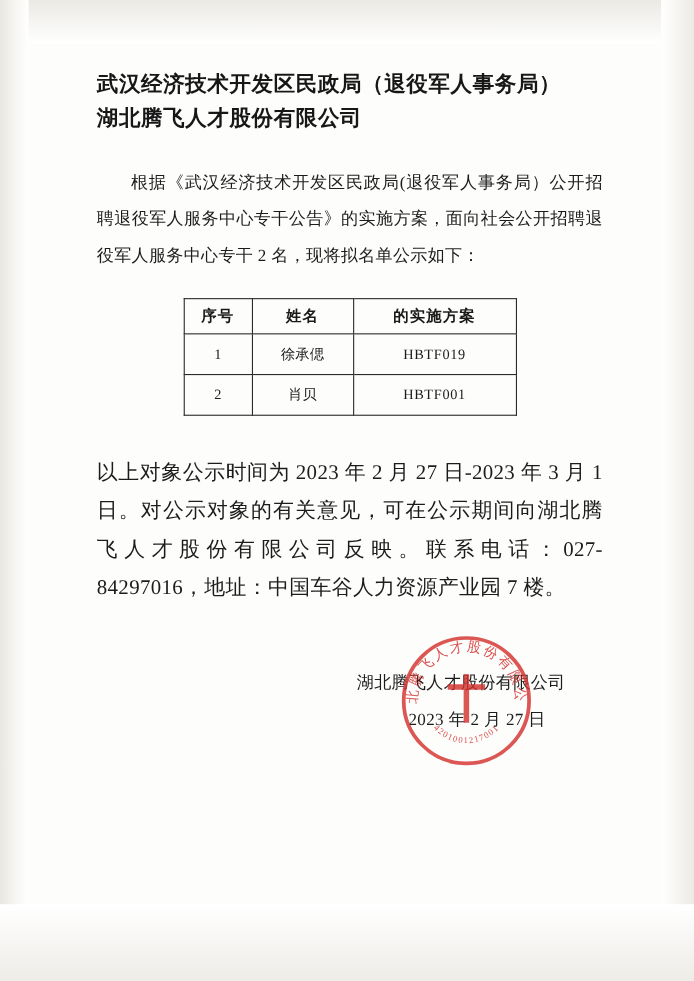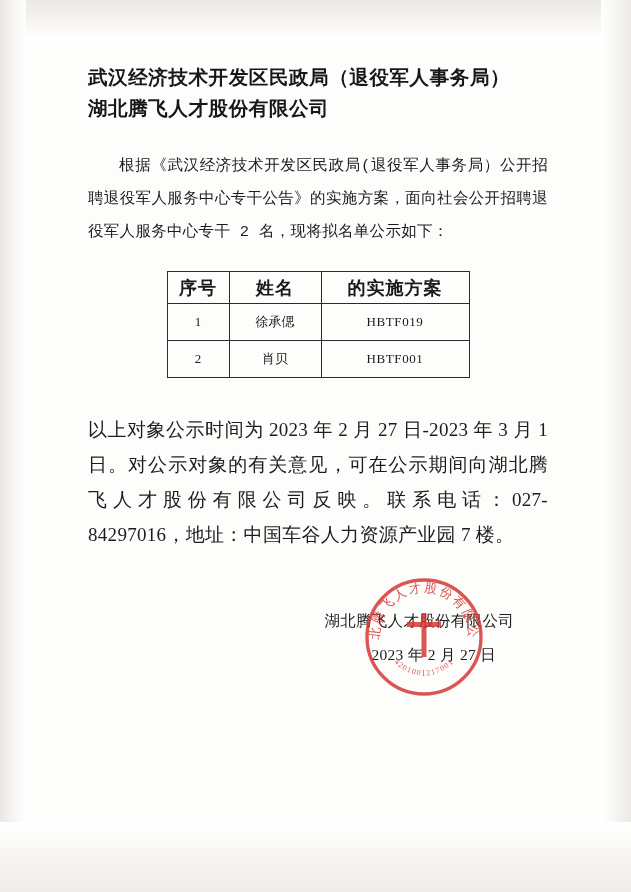--- a/index.html
+++ b/index.html
@@ -73,21 +73,20 @@
   }
 
   .body-para {
     margin-top: 26px;
     font-size: 15.5px;
     line-height: 33px;
     color: #1c1c1c;
     text-align: justify;
     text-indent: 2em;
     letter-spacing: 0.3px;
-    font-family: Liberation Mono, monospace;
   }
 
   .table-wrap {
     margin-top: 22px;
     display: flex;
     justify-content: center;
   }
 
   table.name-table {
     border-collapse: collapse;
@@ -99,21 +98,21 @@
     border: 1.4px solid #2b2b2b;
     text-align: center;
     font-size: 12.5px;
     color: #1a1a1a;
     padding: 0;
   }
   table.name-table th {
     height: 31px;
     font-weight: bold;
     letter-spacing: 1px;
-    font-size: 18px;
+    font-size: 14px;
   }
   table.name-table td {
     height: 36px;
     font-size: 13px;
   }
   .col-no { width: 62px; }
   .col-name { width: 92px; }
   .col-id { width: 148px; }
   td.cell-id, th.head-id {
     font-family: "Liberation Serif", "DejaVu Serif", serif;

